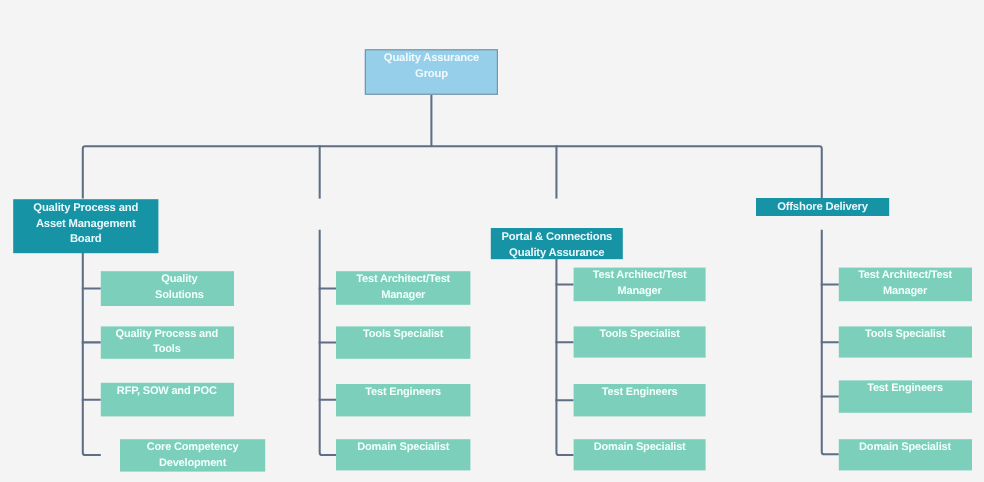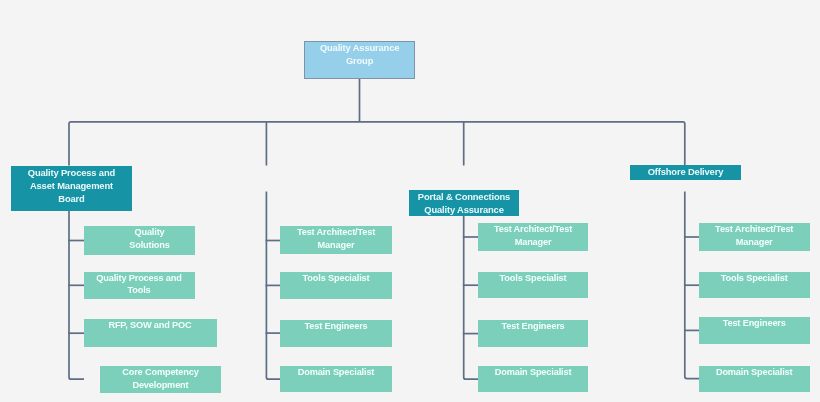--- a/index.html
+++ b/index.html
@@ -114,21 +114,21 @@
     <span class="lbl">Offshore Delivery</span>
   </div>
 
   <div class="node node-l2" style="left:83.5px; top:226.3px; width:111px; height:28.4px;padding-left:45px;">
     <span class="lbl" style="transform:translateX(-12px)">Quality Solutions</span>
   </div>
   <div class="node node-l2" style="left:83.5px; top:271.7px; width:111px; height:27.2px;">
     <span class="lbl">Quality Process and
 Tools</span>
   </div>
-  <div class="node node-l2" style="left:83.5px; top:319.4px; width:133px; height:27.5px;">
+  <div class="node node-l2" style="left:83.5px; top:319.4px; width:111px; height:27.5px;">
     <span class="lbl">RFP, SOW and POC</span>
   </div>
   <div class="node node-l2" style="left:100px; top:366.2px; width:120.9px; height:26.6px;">
     <span class="lbl">Core Competency
 Development</span>
   </div>
 
   <div class="node node-l2" style="left:280.4px; top:226.3px; width:111.2px; height:28.2px;">
     <span class="lbl">Test Architect/Test
 Manager</span>

